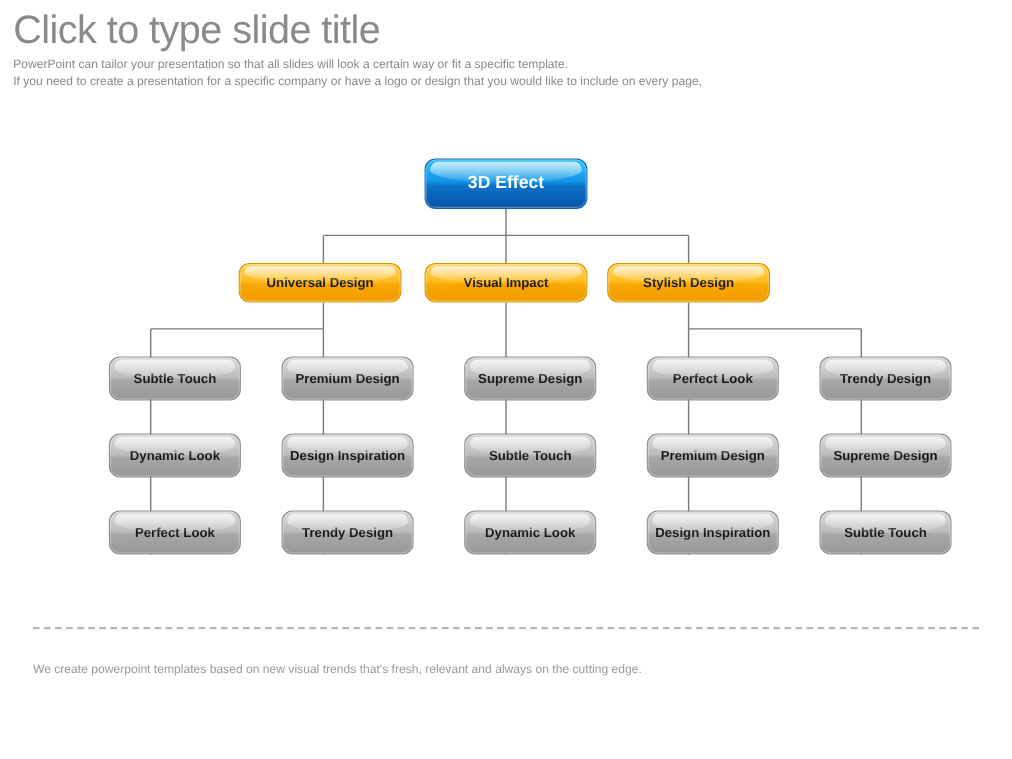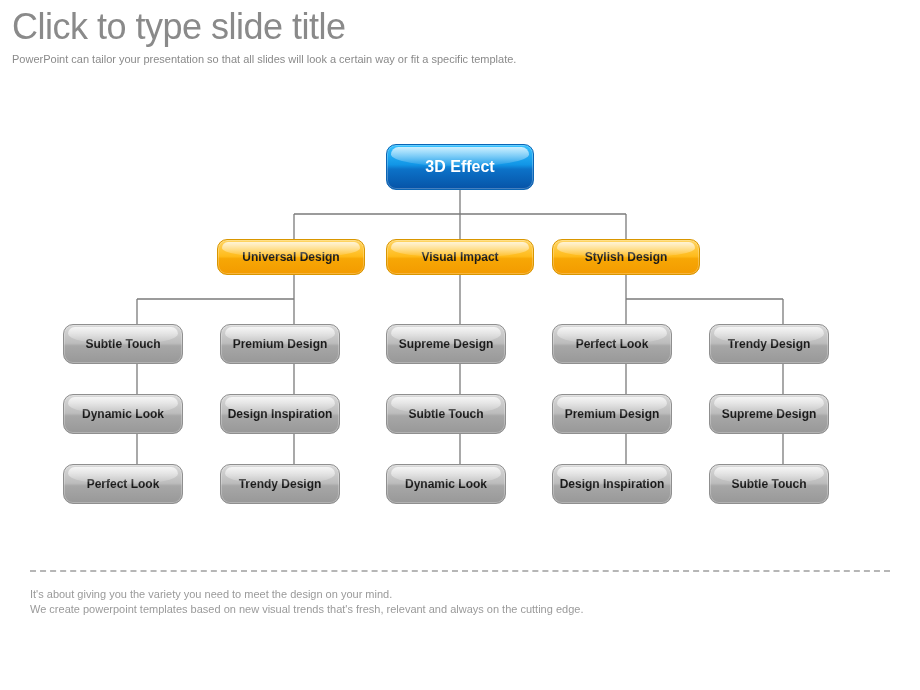--- a/index.html
+++ b/index.html
@@ -60,20 +60,21 @@
       width: 148px; height: 36px;
       background: linear-gradient(180deg,#ffd564 0%,#ffbb1a 48%,#f7a705 55%,#f39b00 100%);
       color: #1a1a1a; font-size: 12px;
       border: 1px solid #d99600;
     }
     .leaf {
       width: 120px; height: 40px;
       background: linear-gradient(180deg,#d9d9d9 0%,#bcbcbc 48%,#a7a7a7 55%,#989898 100%);
       color: #1a1a1a; font-size: 12px;
       border: 1px solid #8f8f8f;
+      margin-left: 36px;
     }
     svg.connectors {
       position: absolute;
       top: 0; left: 0;
       width: 870px; height: 380px;
       pointer-events: none;
     }
     svg.connectors line {
       stroke: #7a7a7a;
       stroke-width: 1.3;
@@ -102,21 +103,21 @@
       line-height: 1.35;
       margin-top: 3px;
     }
   </style>
 </head>
 <body>
 
 <div class="title">Click to type slide title</div>
 <div class="subtitle">
   <span>PowerPoint can tailor your presentation so that all slides will look a certain way or fit a specific template.</span><br>
-  <br>
+  <span>If you need to create a presentation for a specific company or have a logo or design that you would like to include on every page,</span><br>
 </div>
 
 <div class="chart">
   <svg class="connectors">
 
     <line x1="435" y1="46" x2="435" y2="70"></line>
 
     <line x1="269" y1="70" x2="601" y2="70"></line>
 
     <line x1="269" y1="70" x2="269" y2="95"></line>
@@ -158,16 +159,16 @@
   <div class="node leaf" style="left:195px; top:320px;">Trendy Design</div>
   <div class="node leaf" style="left:361px; top:320px;">Dynamic Look</div>
   <div class="node leaf" style="left:527px; top:320px;">Design Inspiration</div>
   <div class="node leaf" style="left:684px; top:320px;">Subtle Touch</div>
 </div>
 
 <div class="divider"></div>
 
 <div class="footer">
   <div class="footer-text">
-    <span>It's about giving you the variety you need to meet the design on your mind.</span><br>
+    <br>
     <span>We create powerpoint templates based on new visual trends that's fresh, relevant and always on the cutting edge.</span>
   </div>
 </div>
 
 </body></html>

